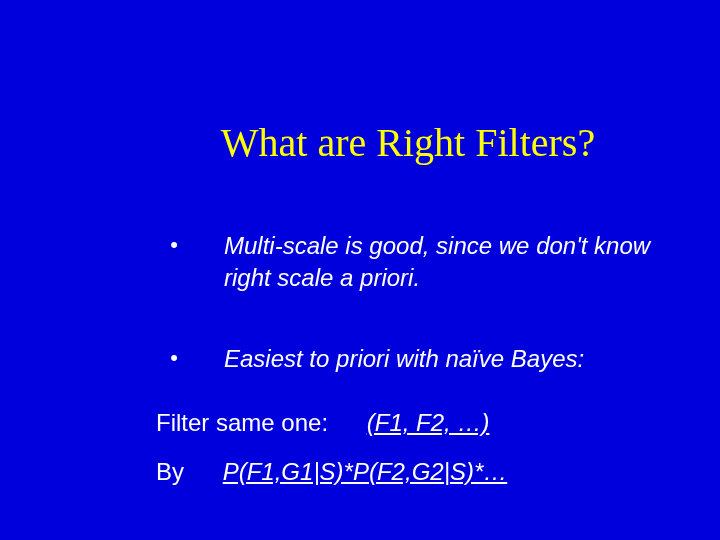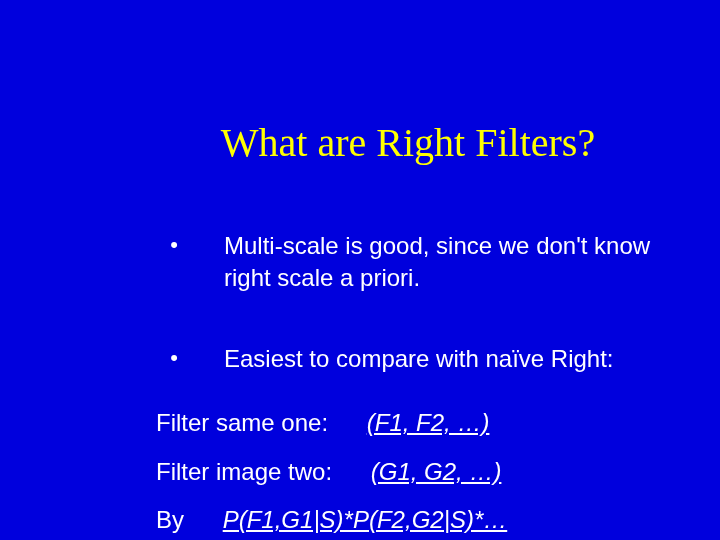--- a/index.html
+++ b/index.html
@@ -33,20 +33,21 @@
   }
   .bullet-dot {
     width: 36px;
     flex: 0 0 36px;
     text-align: center;
     font-size: 22px;
     line-height: 1.4;
   }
   .bullet-text {
     flex: 1;
+    font-style: italic;
   }
   .line {
     margin-bottom: 0px;
   }
   .ital { font-style: italic; text-decoration: underline; }
 </style>
 </head>
 <body>
 
 <div class="slide">
@@ -54,30 +55,27 @@
 
   <div class="body">
 
     <div class="bullet-row">
       <div class="bullet-dot">•</div>
       <div class="bullet-text">Multi-scale is good, since we don't know right scale a priori.</div>
     </div>
 
     <div class="bullet-row">
       <div class="bullet-dot">•</div>
-      <div class="bullet-text">Easiest to compare with naïve Right:</div>
+      <div class="bullet-text">Easiest to priori with naïve Bayes:</div>
     </div>
 
     <div class="line">
       <span>Filter same one: </span><span class="ital">(F1, F2, …)</span>
     </div>
 
-    <div class="line">
-      <span>Filter image two: </span><span class="ital">(G1, G2, …)</span>
-    </div>
 
 
 
     <div class="line">
       <span>By </span><span class="ital">P(F1,G1|S)*P(F2,G2|S)*…</span>
     </div>
 
   </div>
 </div>
 

